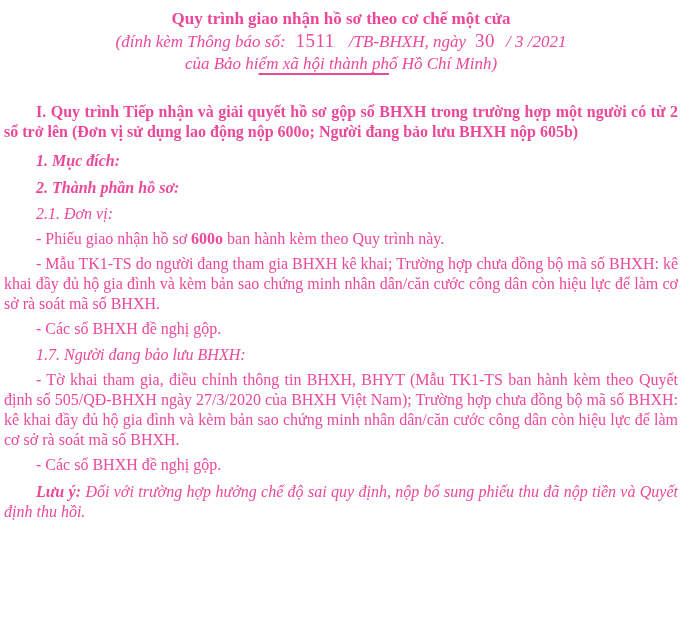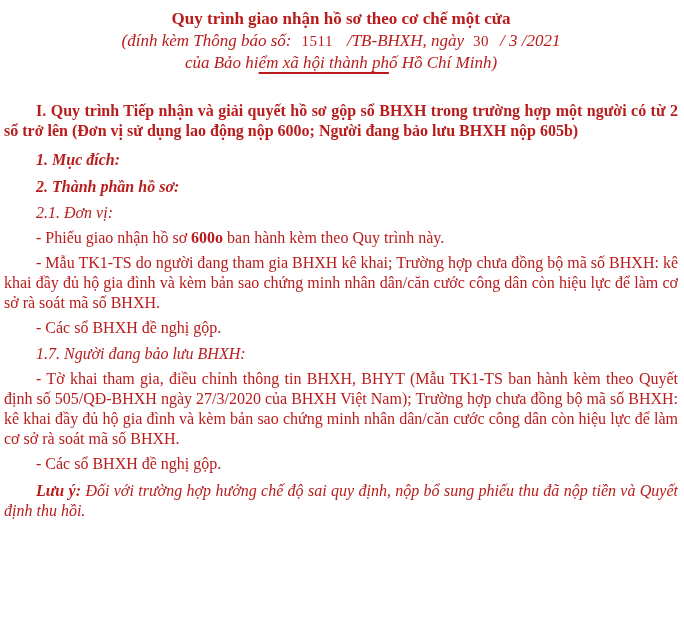--- a/index.html
+++ b/index.html
@@ -8,21 +8,21 @@
     background: #ffffff;
   }
   .page {
     position: relative;
     width: 684px;
     height: 617px;
     box-sizing: border-box;
     padding: 5px 6px 0 4px;
     overflow: hidden;
     background: #ffffff;
-    color: #b91c1c;
+    color: #ec4899;
     font-family: "Liberation Serif", "DejaVu Serif", serif;
     font-size: 16px;
     line-height: 20px;
   }
   
   .doc-header { margin-bottom: 0; }
   .title {
     margin: 2px 0 0 0;
     text-align: center;
     font-size: 17px;
@@ -31,21 +31,21 @@
   }
   .subtitle {
     margin: 0;
     text-align: center;
     font-style: italic;
     font-size: 17px;
     line-height: 22px;
   }
   .fill-num {
     font-style: normal;
-    font-size: 15px;
+    font-size: 19px;
     letter-spacing: 0.5px;
   }
   .pad-num { padding: 0 14px 0 10px; }
   .pad-day { padding: 0 11px 0 9px; }
   .u-part {
     text-decoration: underline;
     text-decoration-thickness: 1.5px;
     text-underline-offset: 4px;
   }
   

